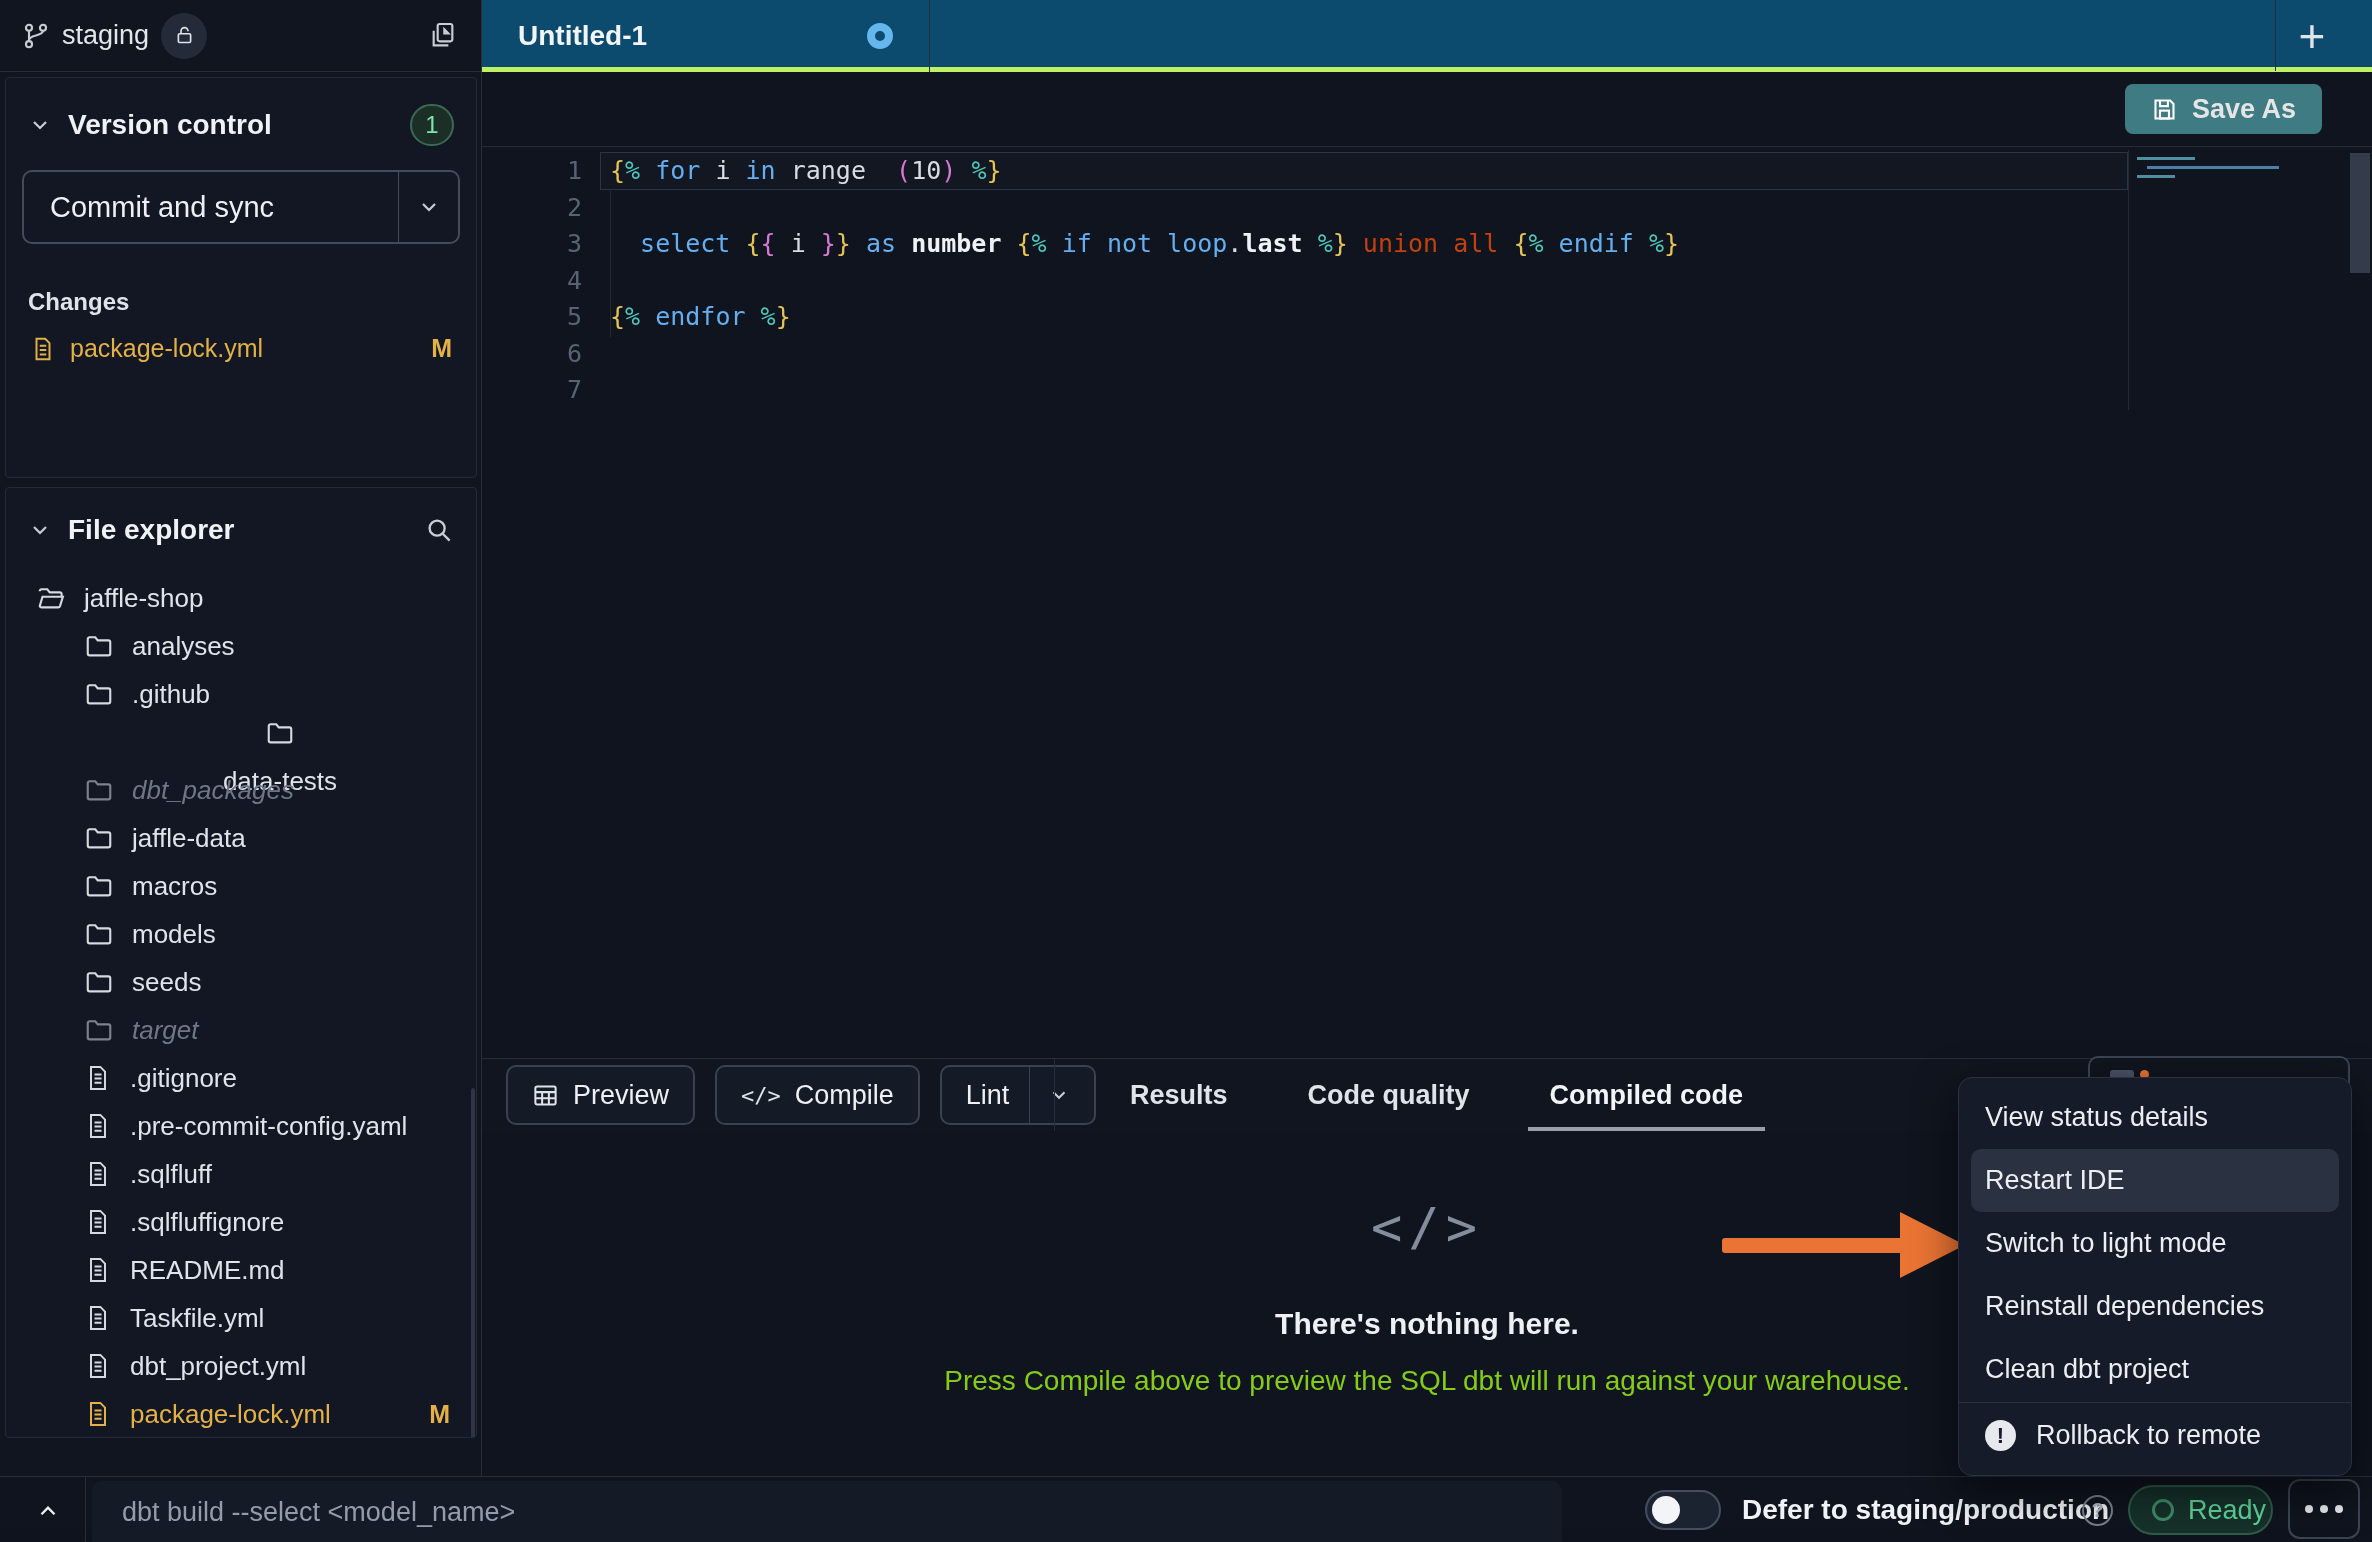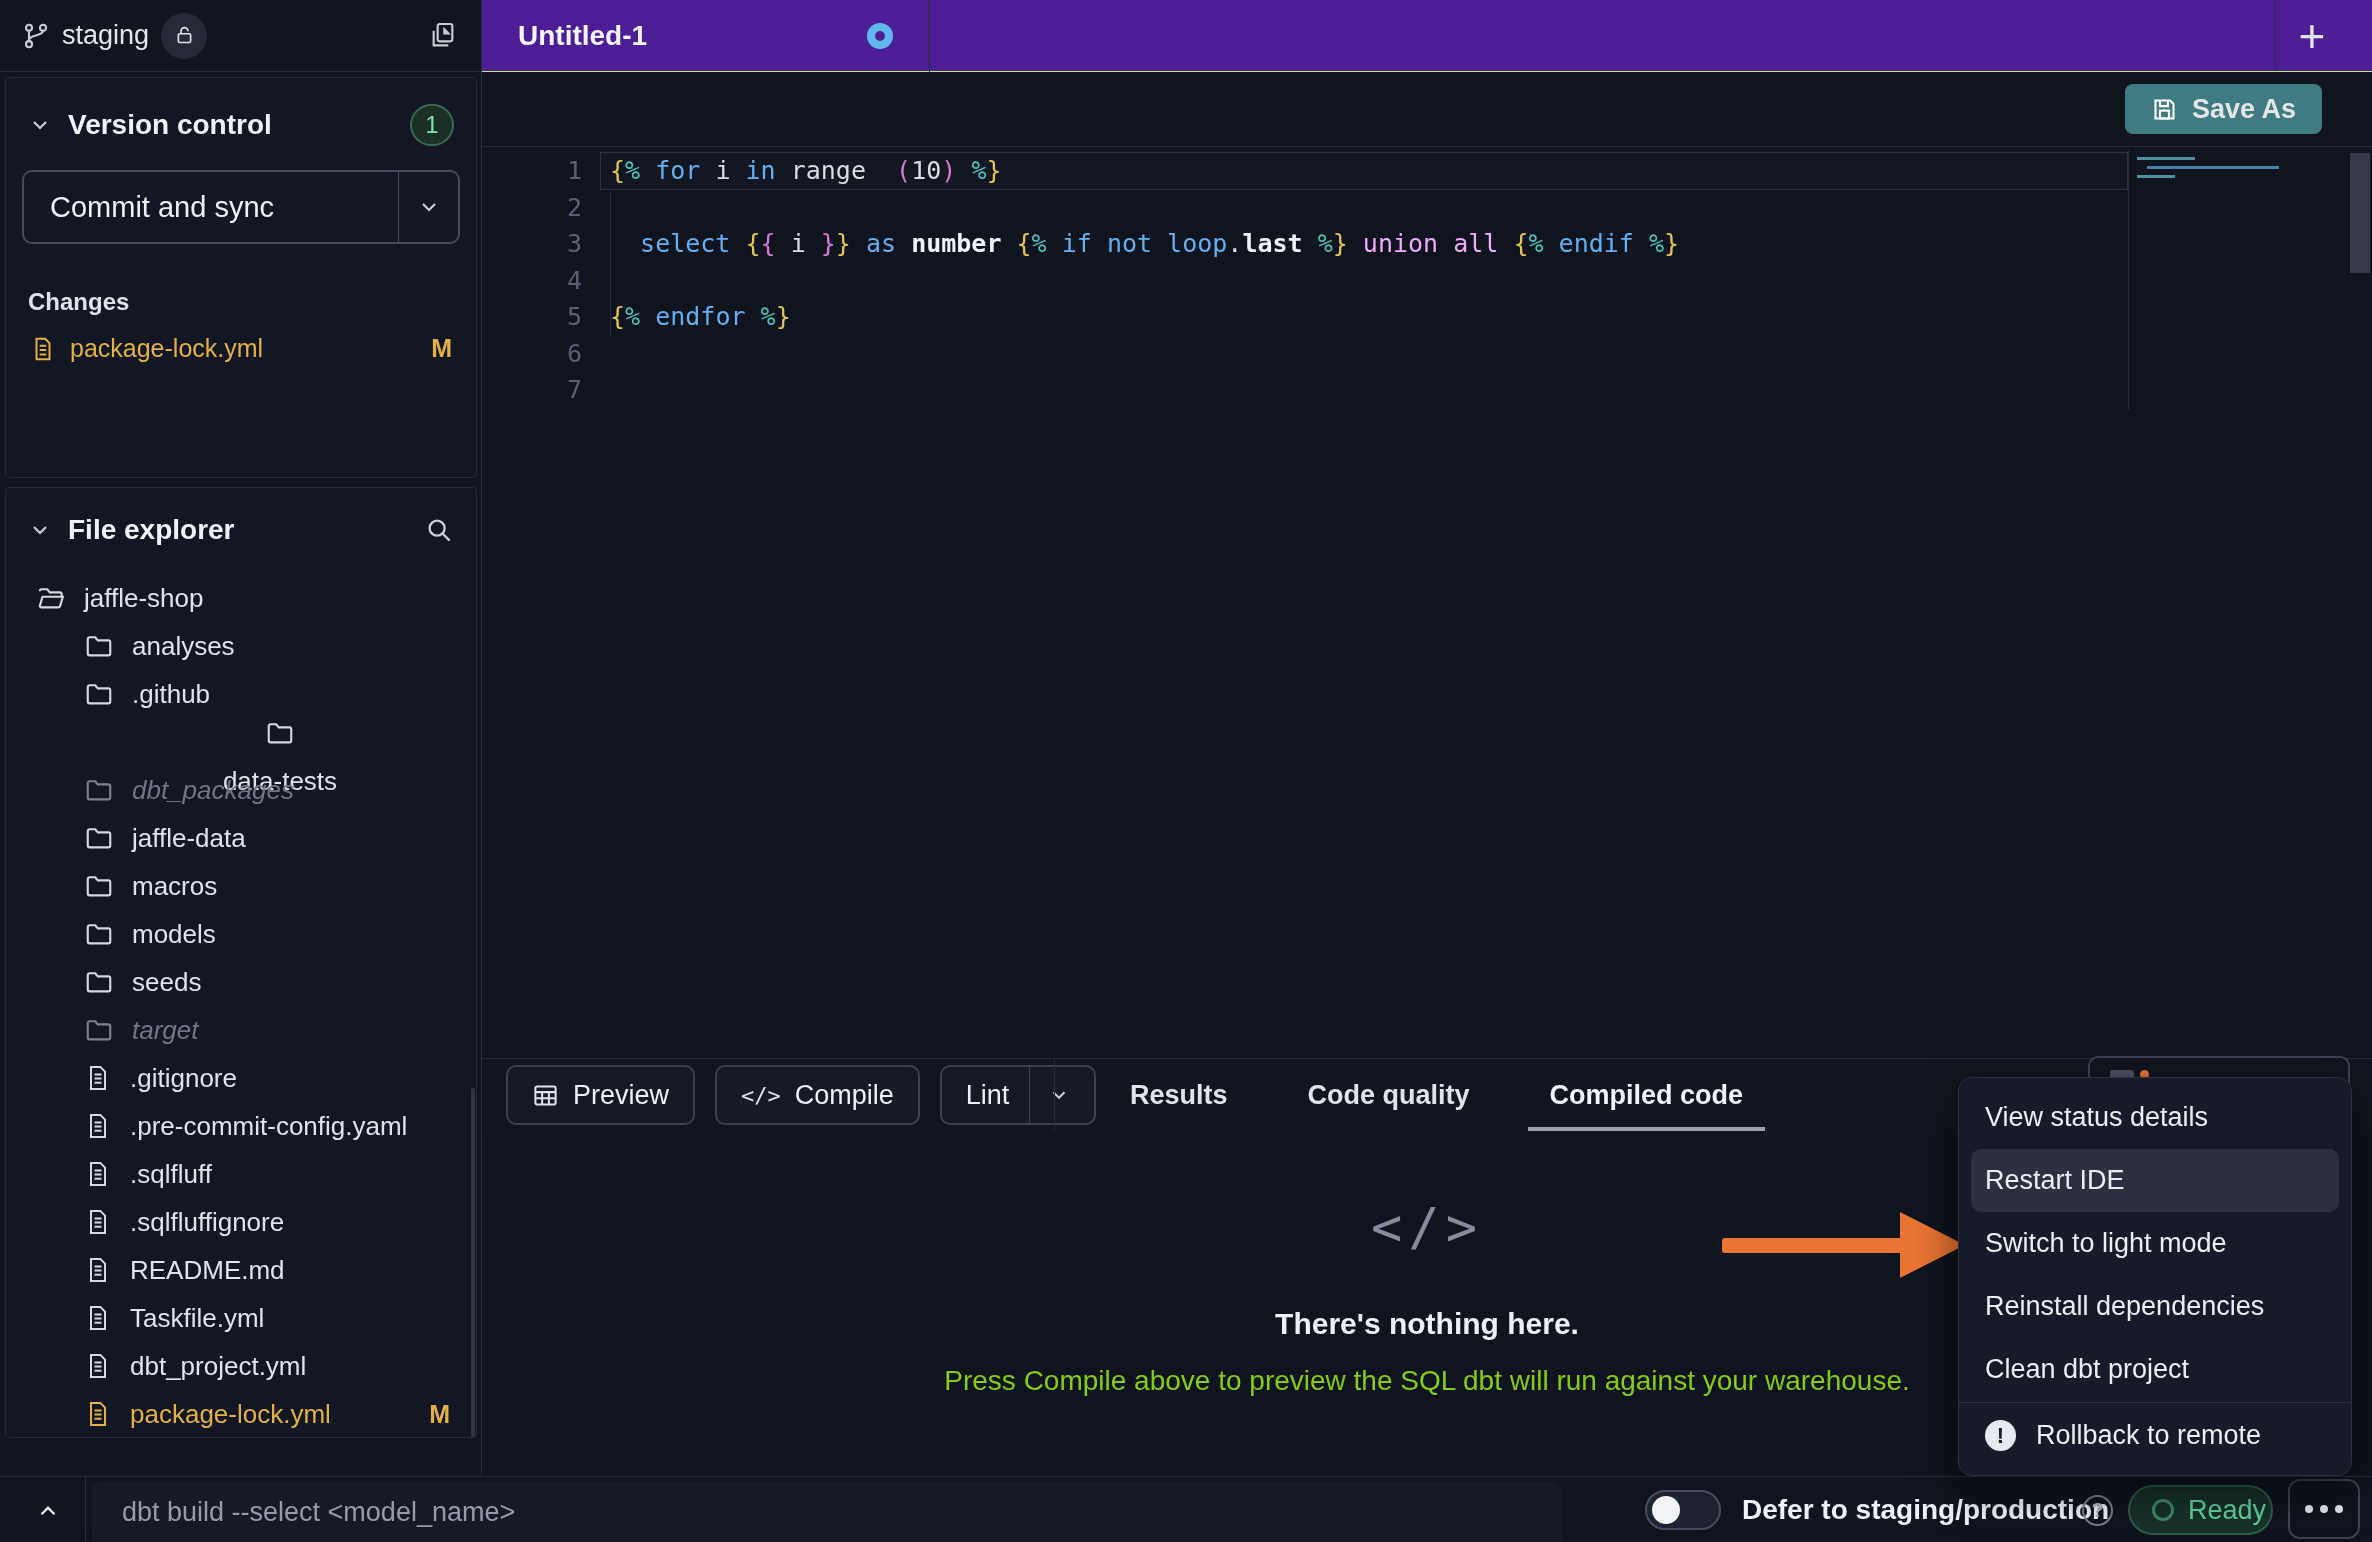--- a/index.html
+++ b/index.html
@@ -43,21 +43,21 @@
               color:#dfe3ea; cursor:pointer; }
   .tree-row.dimmed { color:#6f7787; font-style:italic; }
   .tree-row.dimmed svg { opacity:.55; }
   .tree-row.modified { color:#e3b145; }
   .tree-row .mflag { margin-left:auto; margin-right:26px; font-weight:bold; font-size:25px; color:#e3b145; }
   .fx-thumb { position:absolute; right:1px; top:600px; width:4px; height:520px;
               background:#2e3646; border-radius:2px; }
 
   
   .tabbar { position:absolute; left:482px; top:0; width:1890px; height:72px;
-            background:#4c1d95; border-bottom:1px solid #bef264; }
+            background:#0c4a6e; border-bottom:5px solid #bef264; }
   .tab { position:absolute; left:0; top:0; width:448px; height:72px;
          border-right:1px solid #262d3b; display:flex; align-items:center;
          padding:0 36px; cursor:pointer; }
   .tab-label { font-size:28px; font-weight:bold; color:#f2f4f7; }
   .tab-dot { margin-left:auto; width:26px; height:26px; border-radius:50%;
              border:8px solid #64b7ec; background:transparent; }
   .plus-divider { position:absolute; left:1793px; top:0; width:1px; height:71px; background:#262d3b; }
   .new-tab { position:absolute; right:22px; top:0; width:76px; height:72px;
              display:flex; align-items:center; justify-content:center;
              font-size:46px; font-weight:300; color:#dfe3ea; cursor:pointer; }
@@ -74,21 +74,21 @@
             background:#0f141e; font-family:"DejaVu Sans Mono", monospace; }
   .cur-line { position:absolute; left:118px; top:5px; width:1528px; height:38px;
               border:1px solid #2b3444; background:rgba(255,255,255,0.015); }
   .indent-guide { position:absolute; left:128px; top:44px; width:1px; height:146px; background:#232a38; }
   .gutter { position:absolute; left:0; top:6px; width:100px; text-align:right; }
   .ln { height:36.5px; line-height:36.5px; font-size:25px; color:#596275; }
   .code { position:absolute; left:128px; top:6px; right:260px; }
   .cl { height:36.5px; line-height:36.5px; font-size:25px; white-space:pre; }
   .tk-y { color:#e5c455; } .tk-t { color:#4fc4b8; } .tk-b { color:#64aff2; }
   .tk-w { color:#d8dce3; } .tk-wb { color:#eef1f5; font-weight:bold; }
-  .tk-p { color:#d678d4; } .tk-g { color:#f0abfc; }
+  .tk-p { color:#d678d4; } .tk-g { color:#c2410c; }
   .minimap { position:absolute; left:1646px; top:3px; width:216px; height:260px;
              border-left:1px solid #232a38; }
   .mm1 { position:absolute; left:8px; top:7px; width:58px; height:3px; background:#4e8fa0; }
   .mm2 { position:absolute; left:18px; top:16px; width:132px; height:3px; background:#4a7fa8; }
   .mm3 { position:absolute; left:8px; top:25px; width:38px; height:3px; background:#4e8fa0; }
   .ed-thumb { position:absolute; right:2px; top:6px; width:20px; height:120px; background:#343b4a; }
 
   
   .resultsbar { position:absolute; left:482px; top:1058px; width:1890px; height:73px;
                 background:#10151f; border-top:1px solid #262d3b; }

